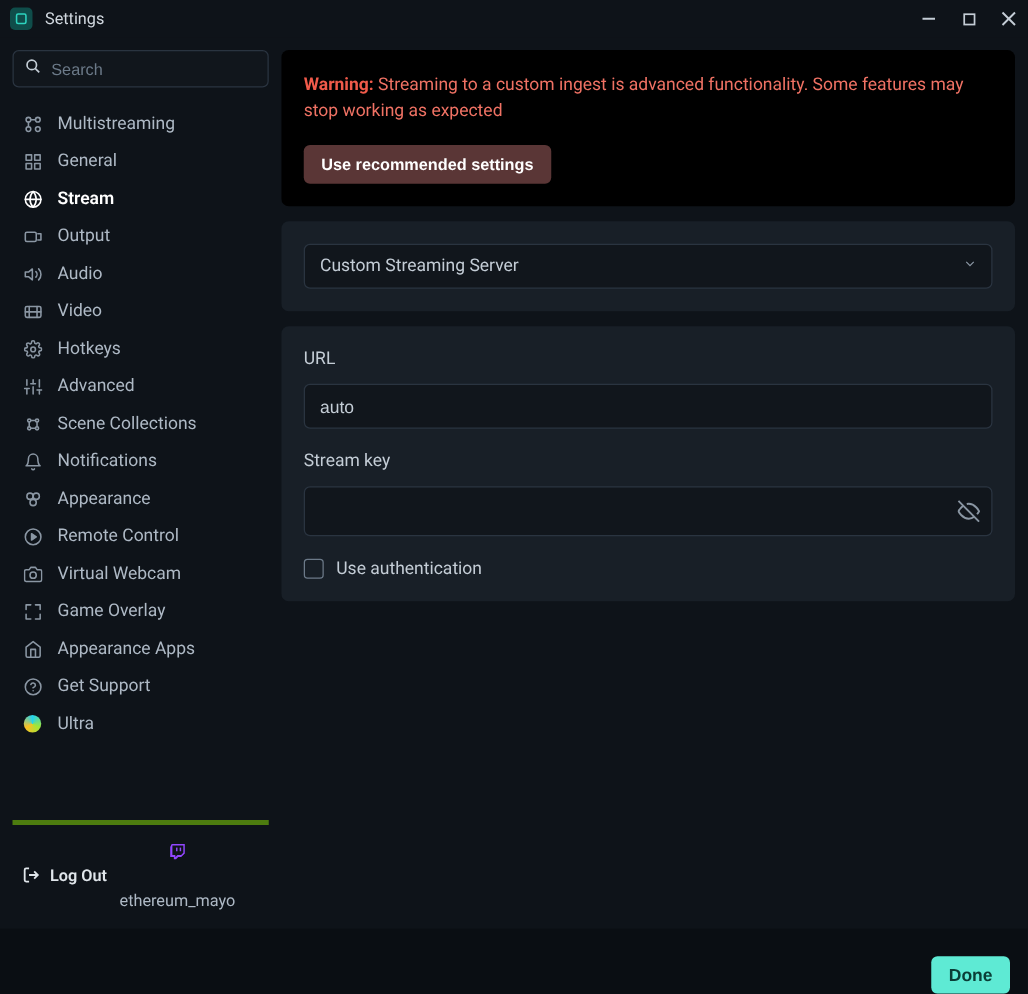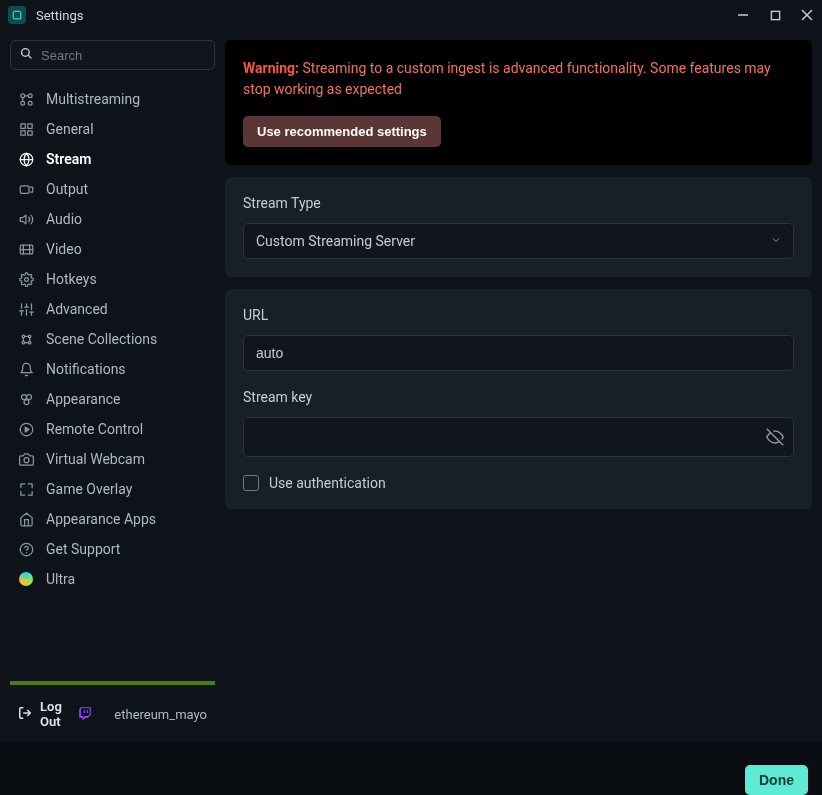--- a/index.html
+++ b/index.html
@@ -101,20 +101,21 @@
       font-size: 13px;
     }
     .logout {
       display: flex; align-items: center; gap: 8px;
       color: #e0e6eb; font-weight: 600;
       cursor: pointer;
     }
     .username-wrap {
       display:flex; align-items:center; gap:22px;
       color: #a78bfa;
+      flex-direction: column;
     }
     .username { color: #aeb9c5; }
     
     .main {
       flex: 1;
       padding: 10px 10px 10px 0;
       overflow-y: auto;
       display:flex;
       flex-direction:column;
       gap: 12px;
@@ -476,21 +477,20 @@
   <div class="main">
     <div class="panel warning-panel">
       <div class="warning-text">
         <b>Warning:</b>
         <span>Streaming to a custom ingest is advanced functionality. Some features may stop working as expected</span>
       </div>
       <button class="rec-btn">Use recommended settings</button>
     </div>
 
     <div class="panel">
-      <label class="field-label">Stream Type</label>
       <div class="select">
         <div class="select-box">
           <span>Custom Streaming Server</span>
         </div>
         <span class="chev">
           <svg width="12" height="12" viewBox="0 0 24 24" fill="none" stroke="currentColor" stroke-width="2">
               <polyline points="6 9 12 15 18 9"></polyline>
             </svg>
         </span>
       </div>

